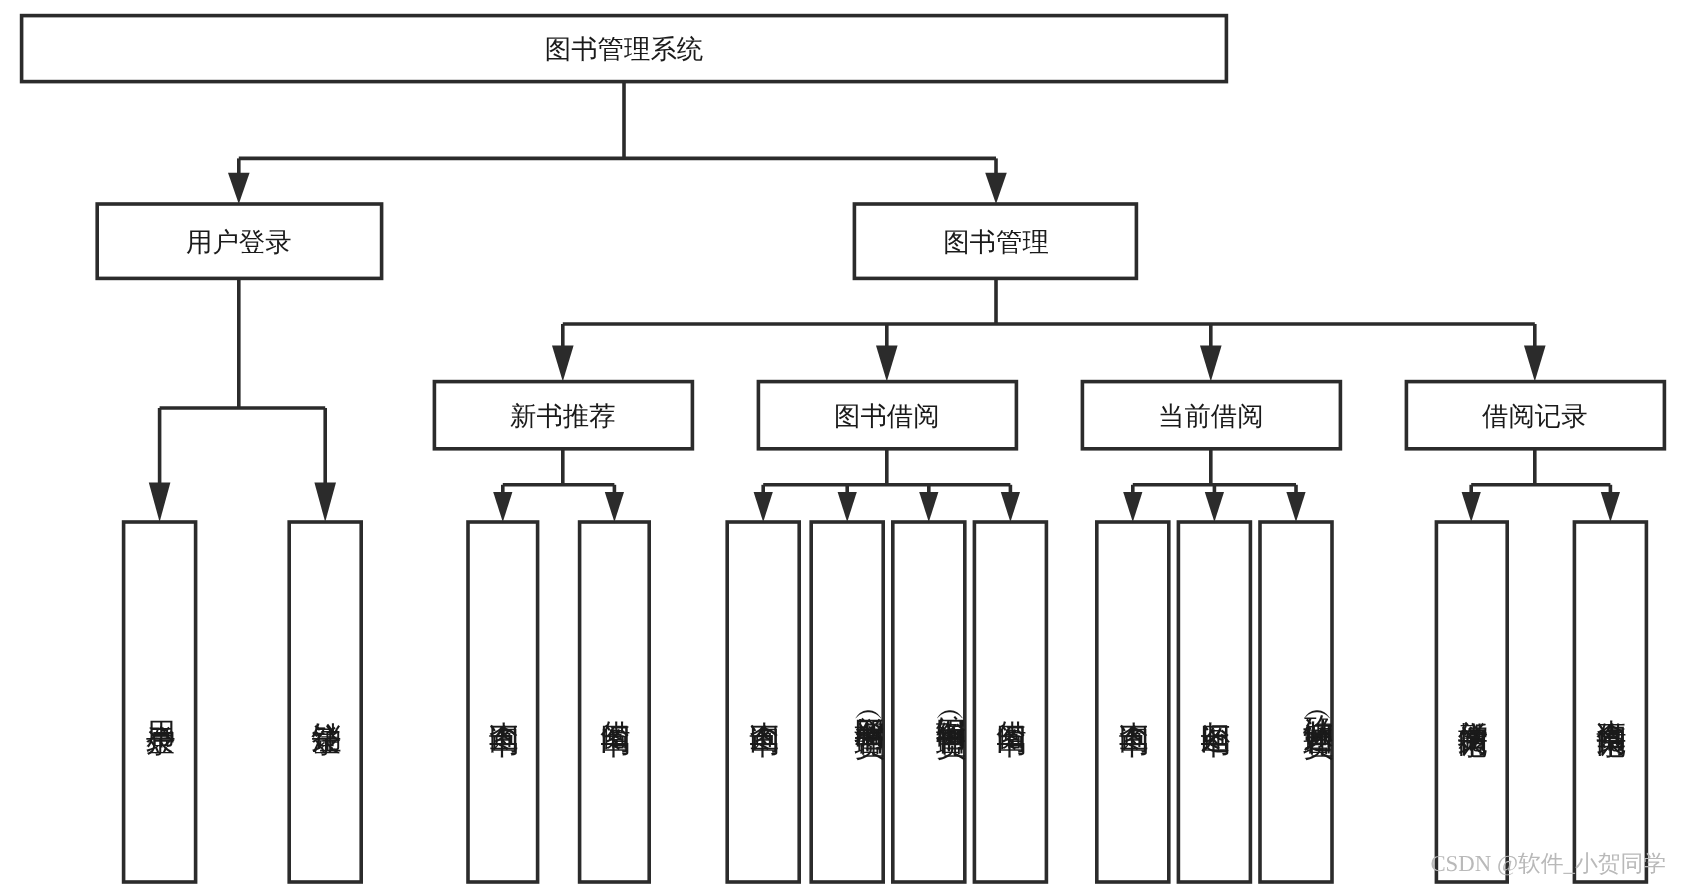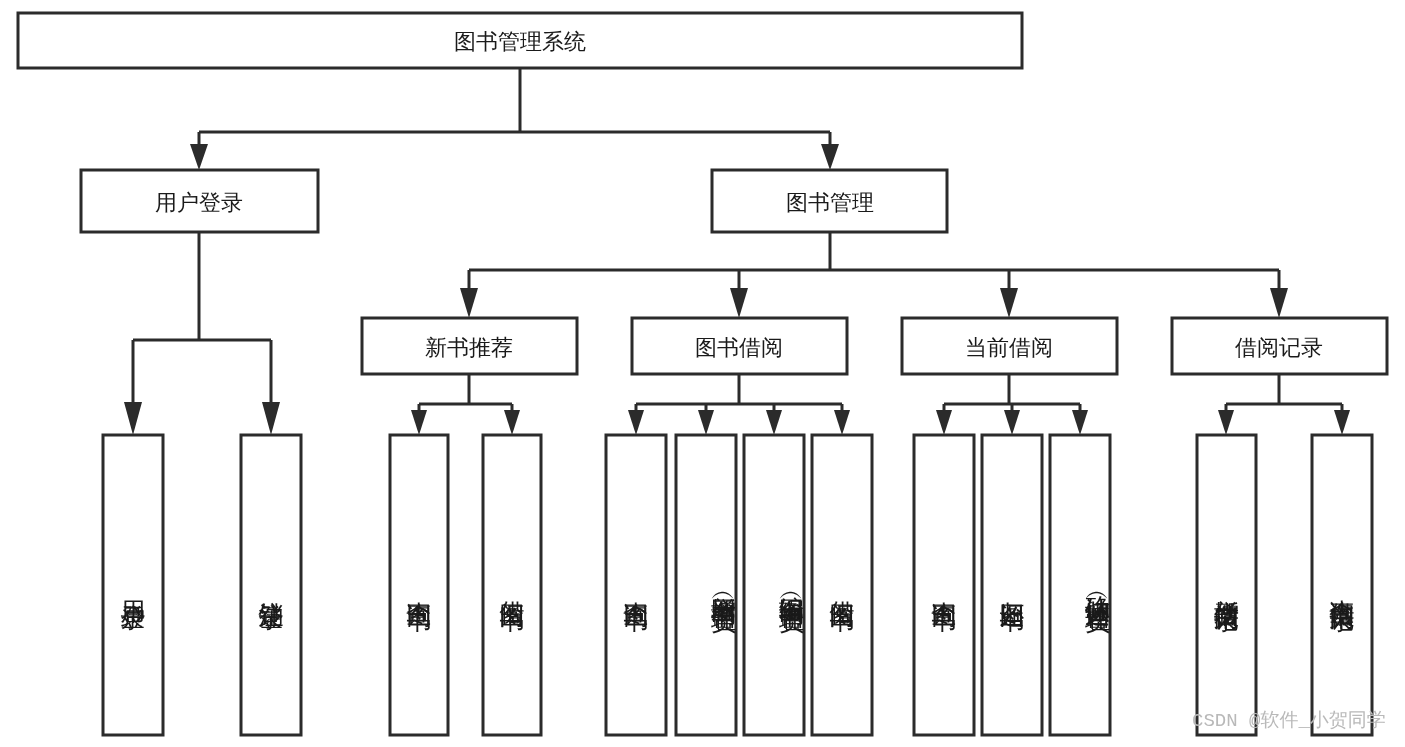--- a/index.html
+++ b/index.html
@@ -60,21 +60,21 @@
     align-items: flex-start;
     justify-content: center;
     white-space: nowrap;
     pointer-events: none;
   }
   .leaf-label.centered {
     align-items: center;
   }
   .watermark {
     position: absolute;
-    font-family: Liberation Mono, monospace;
+    font-family: Liberation Serif, serif;
     font-size: 19px;
     color: #b9b9b9;
     white-space: nowrap;
   }
 </style>
 </head>
 <body>
 
 <div id="diagram-root">
 

